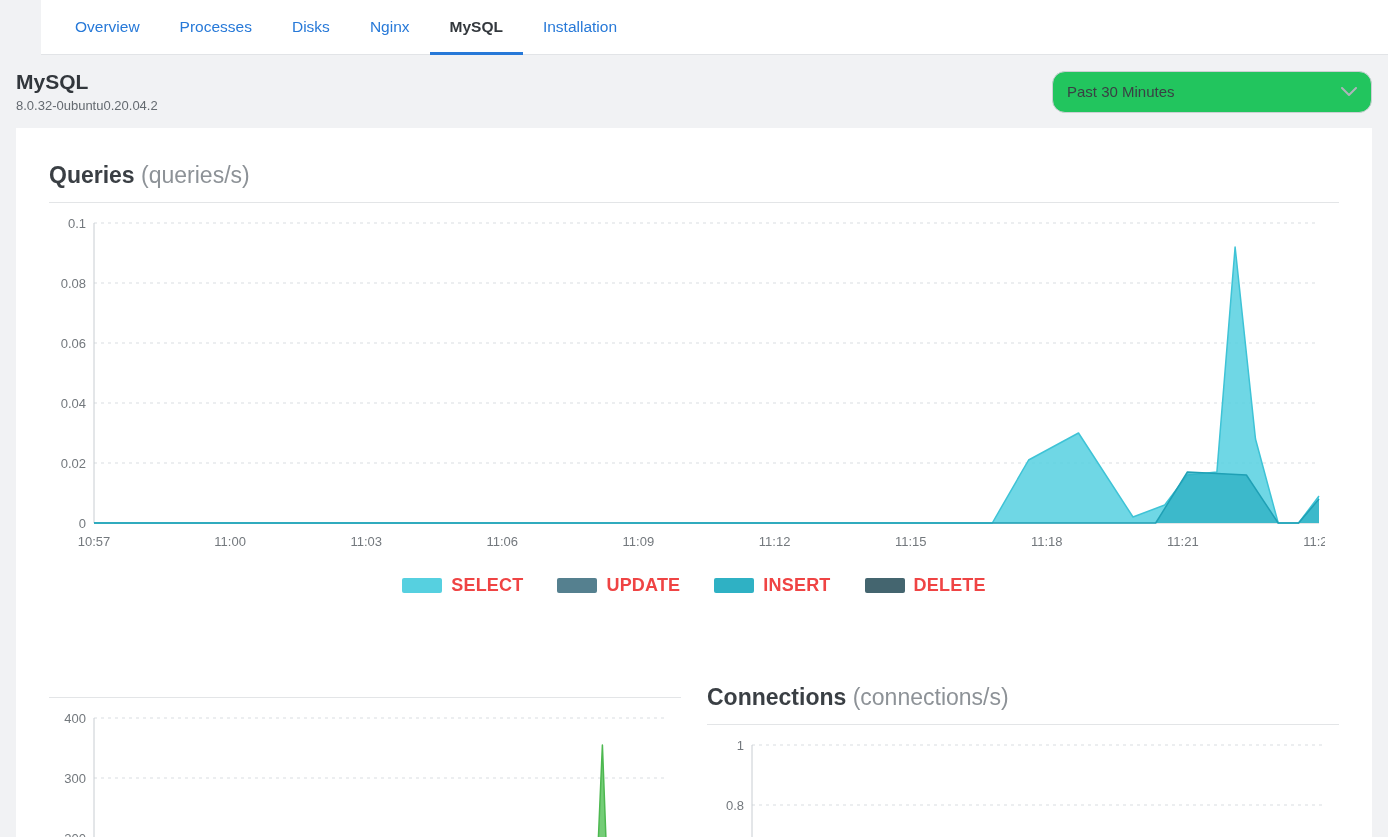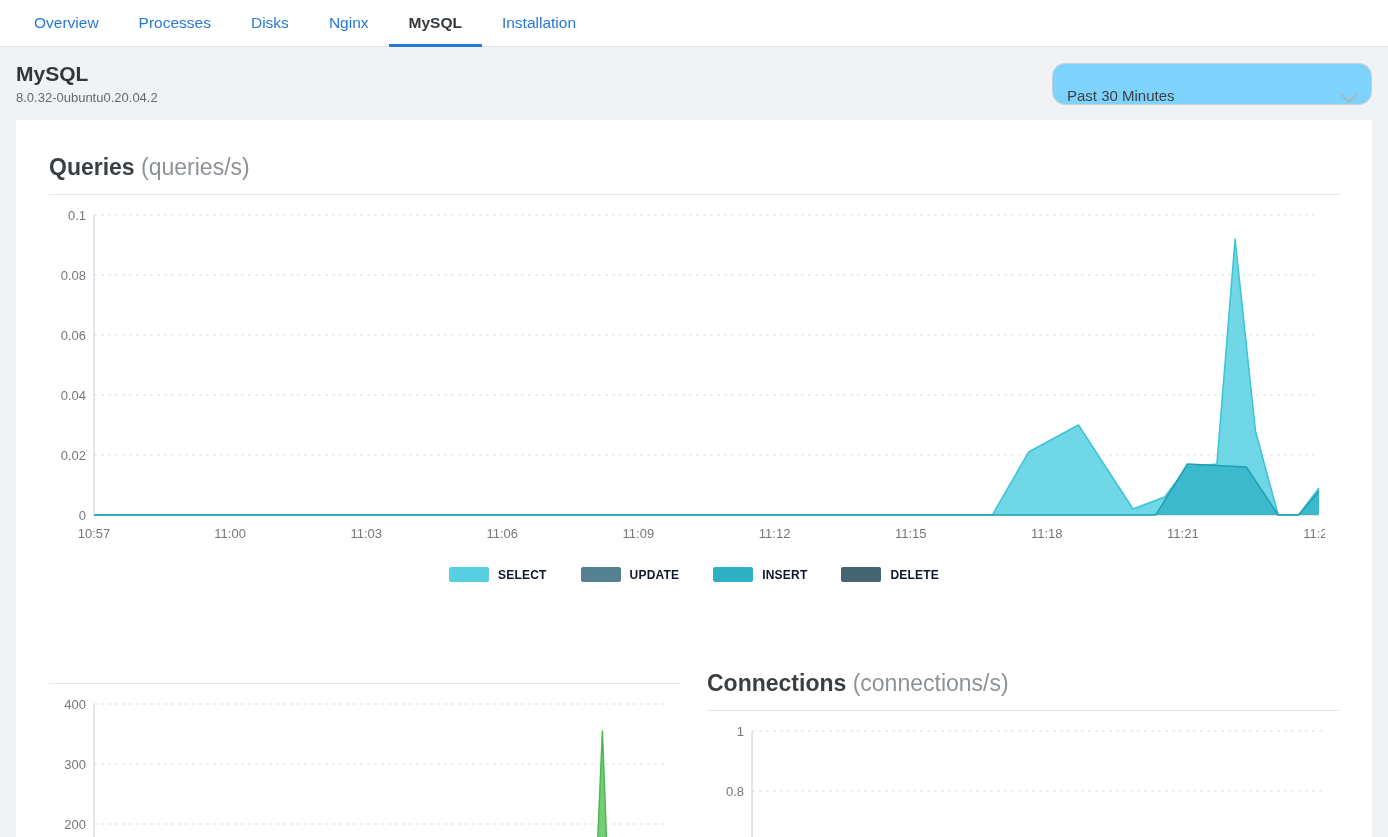--- a/index.html
+++ b/index.html
@@ -4,26 +4,27 @@
 <style>
   * { box-sizing: border-box; margin: 0; padding: 0; }
   html,body { width: 1388px; height: 837px; overflow: hidden; }
   body {
     font-family: "Liberation Sans", "DejaVu Sans", sans-serif;
     background: #f1f2f4;
     color: #3a3f44;
   }
   
   .tabbar {
-    height: 47px;
+    height: 55px;
     background: #ffffff;
     border-bottom: 1px solid #e2e4e7;
     display: flex;
     align-items: stretch;
     padding-left: 14px;
+    margin-left: 41px;
   }
   .tab {
     display: flex;
     align-items: center;
     padding: 0 20px;
     font-size: 15.5px;
     color: #2779d8;
     cursor: pointer;
     position: relative;
     white-space: nowrap;
@@ -41,25 +42,25 @@
     display: flex;
     justify-content: space-between;
     align-items: center;
     padding: 15px 16px;
   }
   .page-title { font-size: 21px; font-weight: 700; color: #32373c; }
   .page-subtitle { font-size: 13px; color: #646a70; margin-top: 4px; }
   .select-box {
     width: 320px;
     height: 42px;
-    background: #7dd3fc;
+    background: #22c55e;
     border: 1px solid #ccd0d4;
     border-radius: 13px;
     display: flex;
-    align-items: flex-end;
+    align-items: center;
     justify-content: space-between;
     padding: 0 14px;
     font-size: 15px;
     color: #3a3f44;
     cursor: pointer;
   }
   .select-box svg { display: block; }
   
   .card {
     margin: 0 16px;
@@ -77,21 +78,21 @@
   }
   svg text { font-family: "Liberation Sans", "DejaVu Sans", sans-serif; font-size: 13px; fill: #73787d; }
   .legend {
     display: flex;
     justify-content: center;
     gap: 34px;
     margin-top: 16px;
   }
   .legend-item { display: flex; align-items: center; gap: 9px; }
   .swatch { width: 40px; height: 15px; border-radius: 2px; display: inline-block; }
-  .legend-item span:last-child { font-size: 12px; font-weight: 600; color: #0f172a; letter-spacing: 0.2px; }
+  .legend-item span:last-child { font-size: 18px; font-weight: 600; color: #ef4444; letter-spacing: 0.2px; }
   .charts-row {
     display: flex;
     gap: 26px;
     margin-top: 88px;
   }
   .charts-row .half { flex: 1; min-width: 0; }
 </style>
 </head>
 <body>
 

